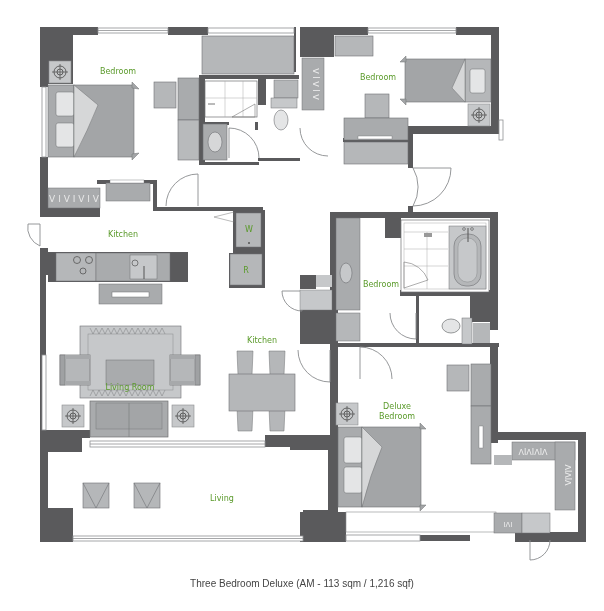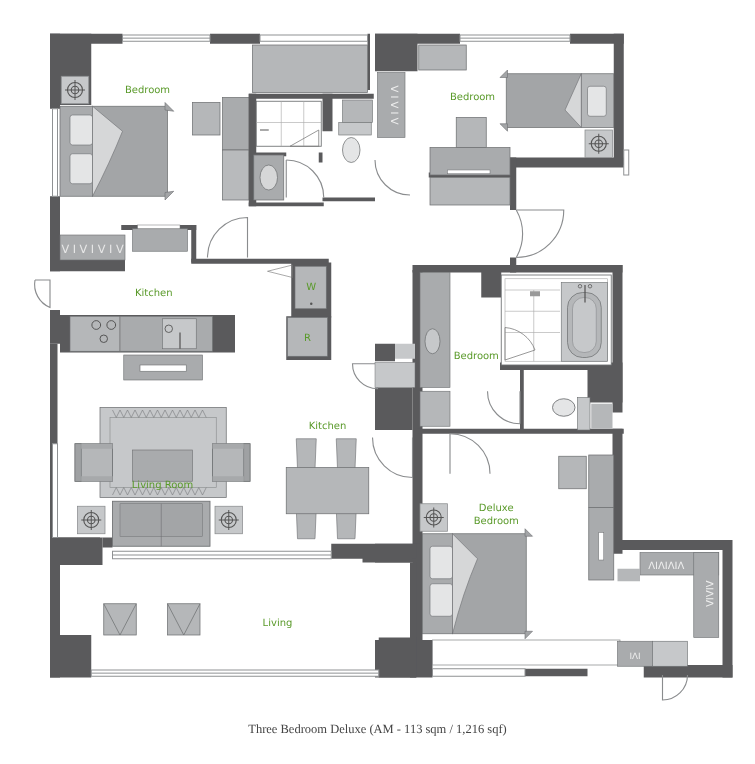--- a/index.html
+++ b/index.html
@@ -1,19 +1,19 @@
 <!DOCTYPE html>
 <html><head>
 <meta charset="utf-8">
 <style>
   html, body { margin:0; padding:0; background:#ffffff; }
   body { width:604px; height:611px; position:relative; overflow:hidden; font-family:"Liberation Sans", sans-serif; }
   #plan { position:absolute; left:0; top:0; width:604px; height:611px; }
   .lbl { position:absolute; font-family:"DejaVu Sans", sans-serif; font-size:8px; color:#5a9a2a; text-align:center; white-space:nowrap; line-height:10px; }
-  .caption { position:absolute; left:0; width:604px; top:578px; text-align:center; font-family:Liberation Serif, serif; font-size:10px; color:#444; }
+  .caption { position:absolute; left:0; width:604px; top:578px; text-align:center; font-family:Liberation Sans, sans-serif; font-size:10px; color:#444; }
 </style>
 </head>
 <body>
 
 <svg id="plan" viewBox="0 0 604 611" xmlns="http://www.w3.org/2000/svg">
   <defs>
     <g id="lamp">
       <rect x="0" y="0" width="22" height="22" fill="#c6c8ca" stroke="#8a8c8e" stroke-width="0.6"></rect>
       <circle cx="11" cy="11" r="6" fill="none" stroke="#555" stroke-width="0.9"></circle>
       <circle cx="11" cy="11" r="3" fill="none" stroke="#555" stroke-width="0.9"></circle>

